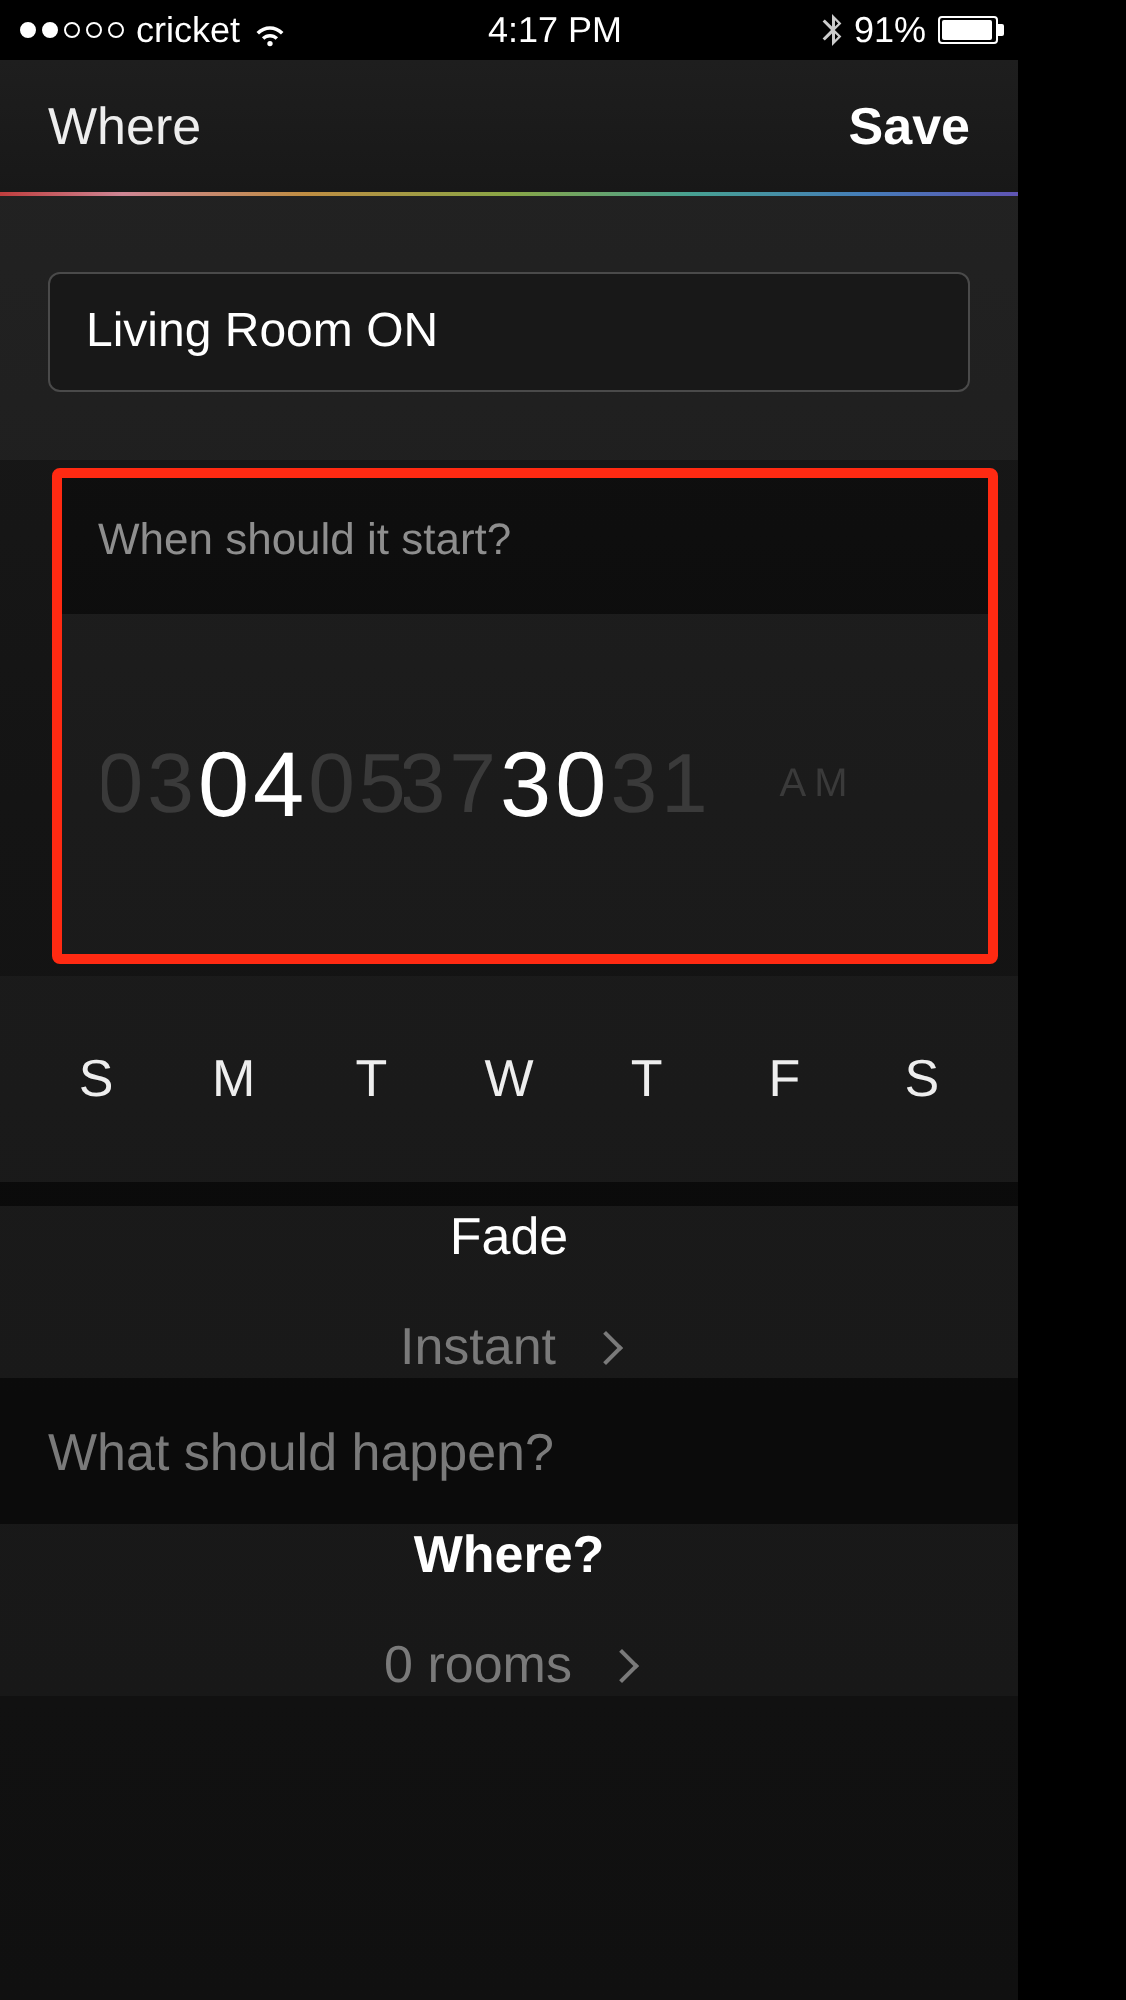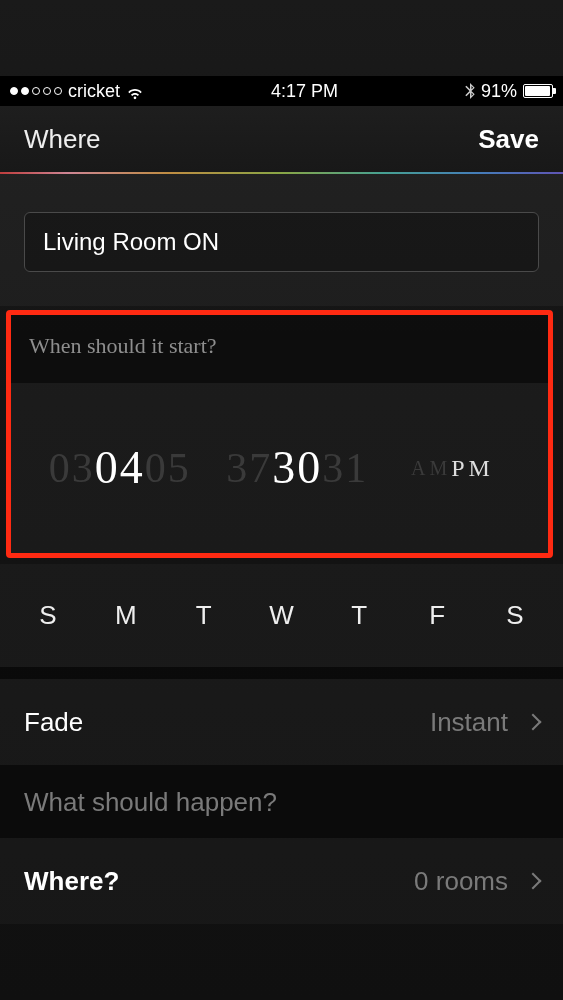--- a/index.html
+++ b/index.html
@@ -6,27 +6,26 @@
   html, body {
     width: 563px;
     height: 1000px;
     background: #000;
     font-family: -apple-system, "Helvetica Neue", Helvetica, Arial, sans-serif;
     color: #fff;
     overflow: hidden;
     font-weight: 300;
   }
   .screen {
-    width: 563px;
+    width: 509px;
     height: 1000px;
     background: linear-gradient(180deg, #1a1a1a 0%, #141414 40%, #101010 100%);
     position: relative;
     display: flex;
     flex-direction: column;
-    justify-content: center;
   }
 
   
   .status-bar {
     height: 30px;
     padding: 0 10px;
     display: flex;
     align-items: center;
     justify-content: space-between;
     font-size: 18px;
@@ -93,22 +92,21 @@
     background: rgba(0,0,0,0.25);
     border: 1px solid #4a4a4a;
     border-radius: 6px;
     outline: none;
   }
 
   
   .time-block {
     border: 5px solid #ff2a12;
     border-radius: 4px;
-    margin: 4px 10px 0 6px;
-    font-family: Liberation Serif, serif;
+    margin: 4px 10px 0 26px;
   }
   .time-header {
     padding: 18px 18px 24px 18px;
     font-size: 22px;
     color: #8e8e8e;
     background: rgba(0,0,0,0.35);
   }
   .picker {
     display: flex;
     height: 170px;
@@ -168,20 +166,21 @@
   .divider { height: 12px; background: rgba(0,0,0,0.4); }
 
   
   .list-row {
     display: flex;
     align-items: center;
     justify-content: space-between;
     height: 86px;
     padding: 0 24px;
     background: rgba(255,255,255,0.03);
+    flex-direction: column;
   }
   .list-row .row-label { font-size: 26px; color: #fff; }
   .list-row .row-value { font-size: 26px; color: #7a7a7a; display:flex; align-items:center; gap:19px;}
   .chevron {
     width: 12px; height: 12px;
     border-top: 2px solid #7a7a7a;
     border-right: 2px solid #7a7a7a;
     transform: rotate(45deg);
     display: inline-block;
   }
@@ -248,21 +247,20 @@
         <div class="picker-item">04</div>
         <div class="picker-item faded">05</div>
       </div>
       <div class="picker-col">
         <div class="picker-item faded">37</div>
         <div class="picker-item">30</div>
         <div class="picker-item faded">31</div>
       </div>
       <div class="picker-col ampm">
         <div class="picker-item ampm-faded">AM</div>
-        <div class="picker-item ampm-sel">PM</div>
         <div class="picker-item ampm-faded">&nbsp;</div>
       </div>
     </div>
   </div>
 
   <div class="days-row">
     <span class="day">S</span>
     <span class="day">M</span>
     <span class="day">T</span>
     <span class="day">W</span>

